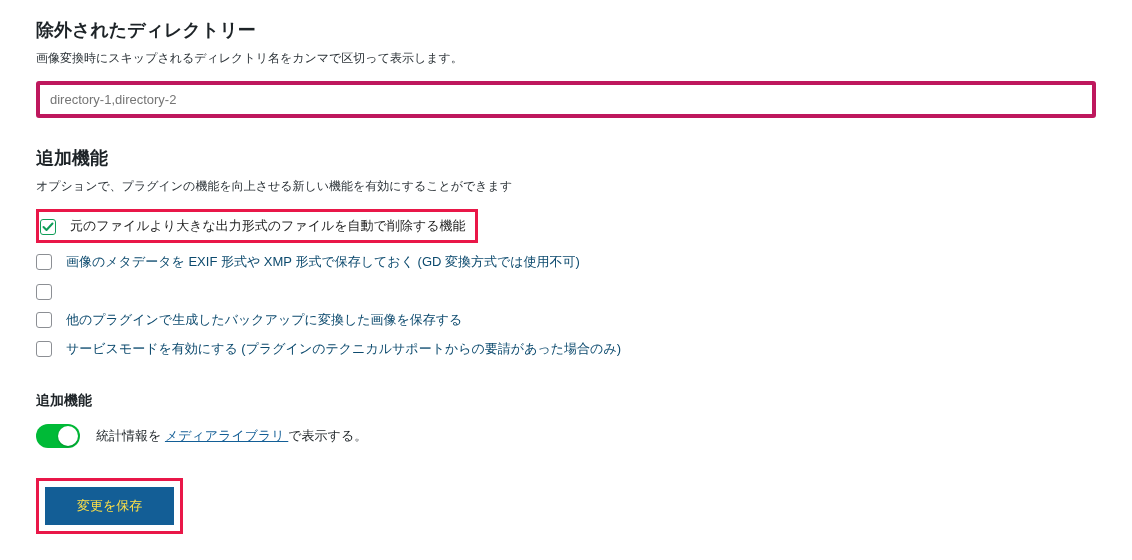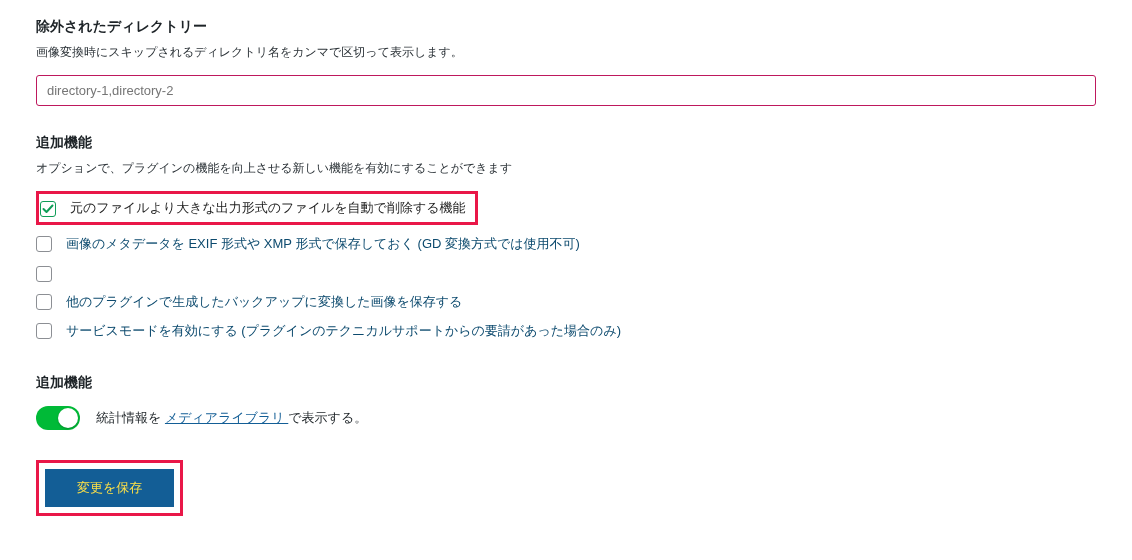--- a/index.html
+++ b/index.html
@@ -6,34 +6,34 @@
     body {
       font-family: -apple-system, BlinkMacSystemFont, "Segoe UI", "Hiragino Sans", "Hiragino Kaku Gothic ProN", Meiryo, sans-serif;
       background: #fff;
       color: #1e1e1e;
       font-size: 13px;
       padding: 18px 36px 24px 36px;
       width: 1132px;
     }
     .section { margin-bottom: 28px; }
     .section-title {
-      font-size: 14px;
+      font-size: 18px;
       font-weight: 700;
       margin-bottom: 8px;
       color: #1d2327;
     }
     .section-desc {
       font-size: 12px;
       color: #2c3338;
       margin-bottom: 14px;
     }
     .text-input {
       width: 100%;
       padding: 7px 10px;
-      border: 1px solid #be185d;
+      border: 4px solid #be185d;
       border-radius: 3px;
       font-size: 13px;
       color: #888;
       background: #fff;
     }
     .chk-row {
       display: flex;
       align-items: flex-start;
       gap: 14px;
       padding: 5px 0;

